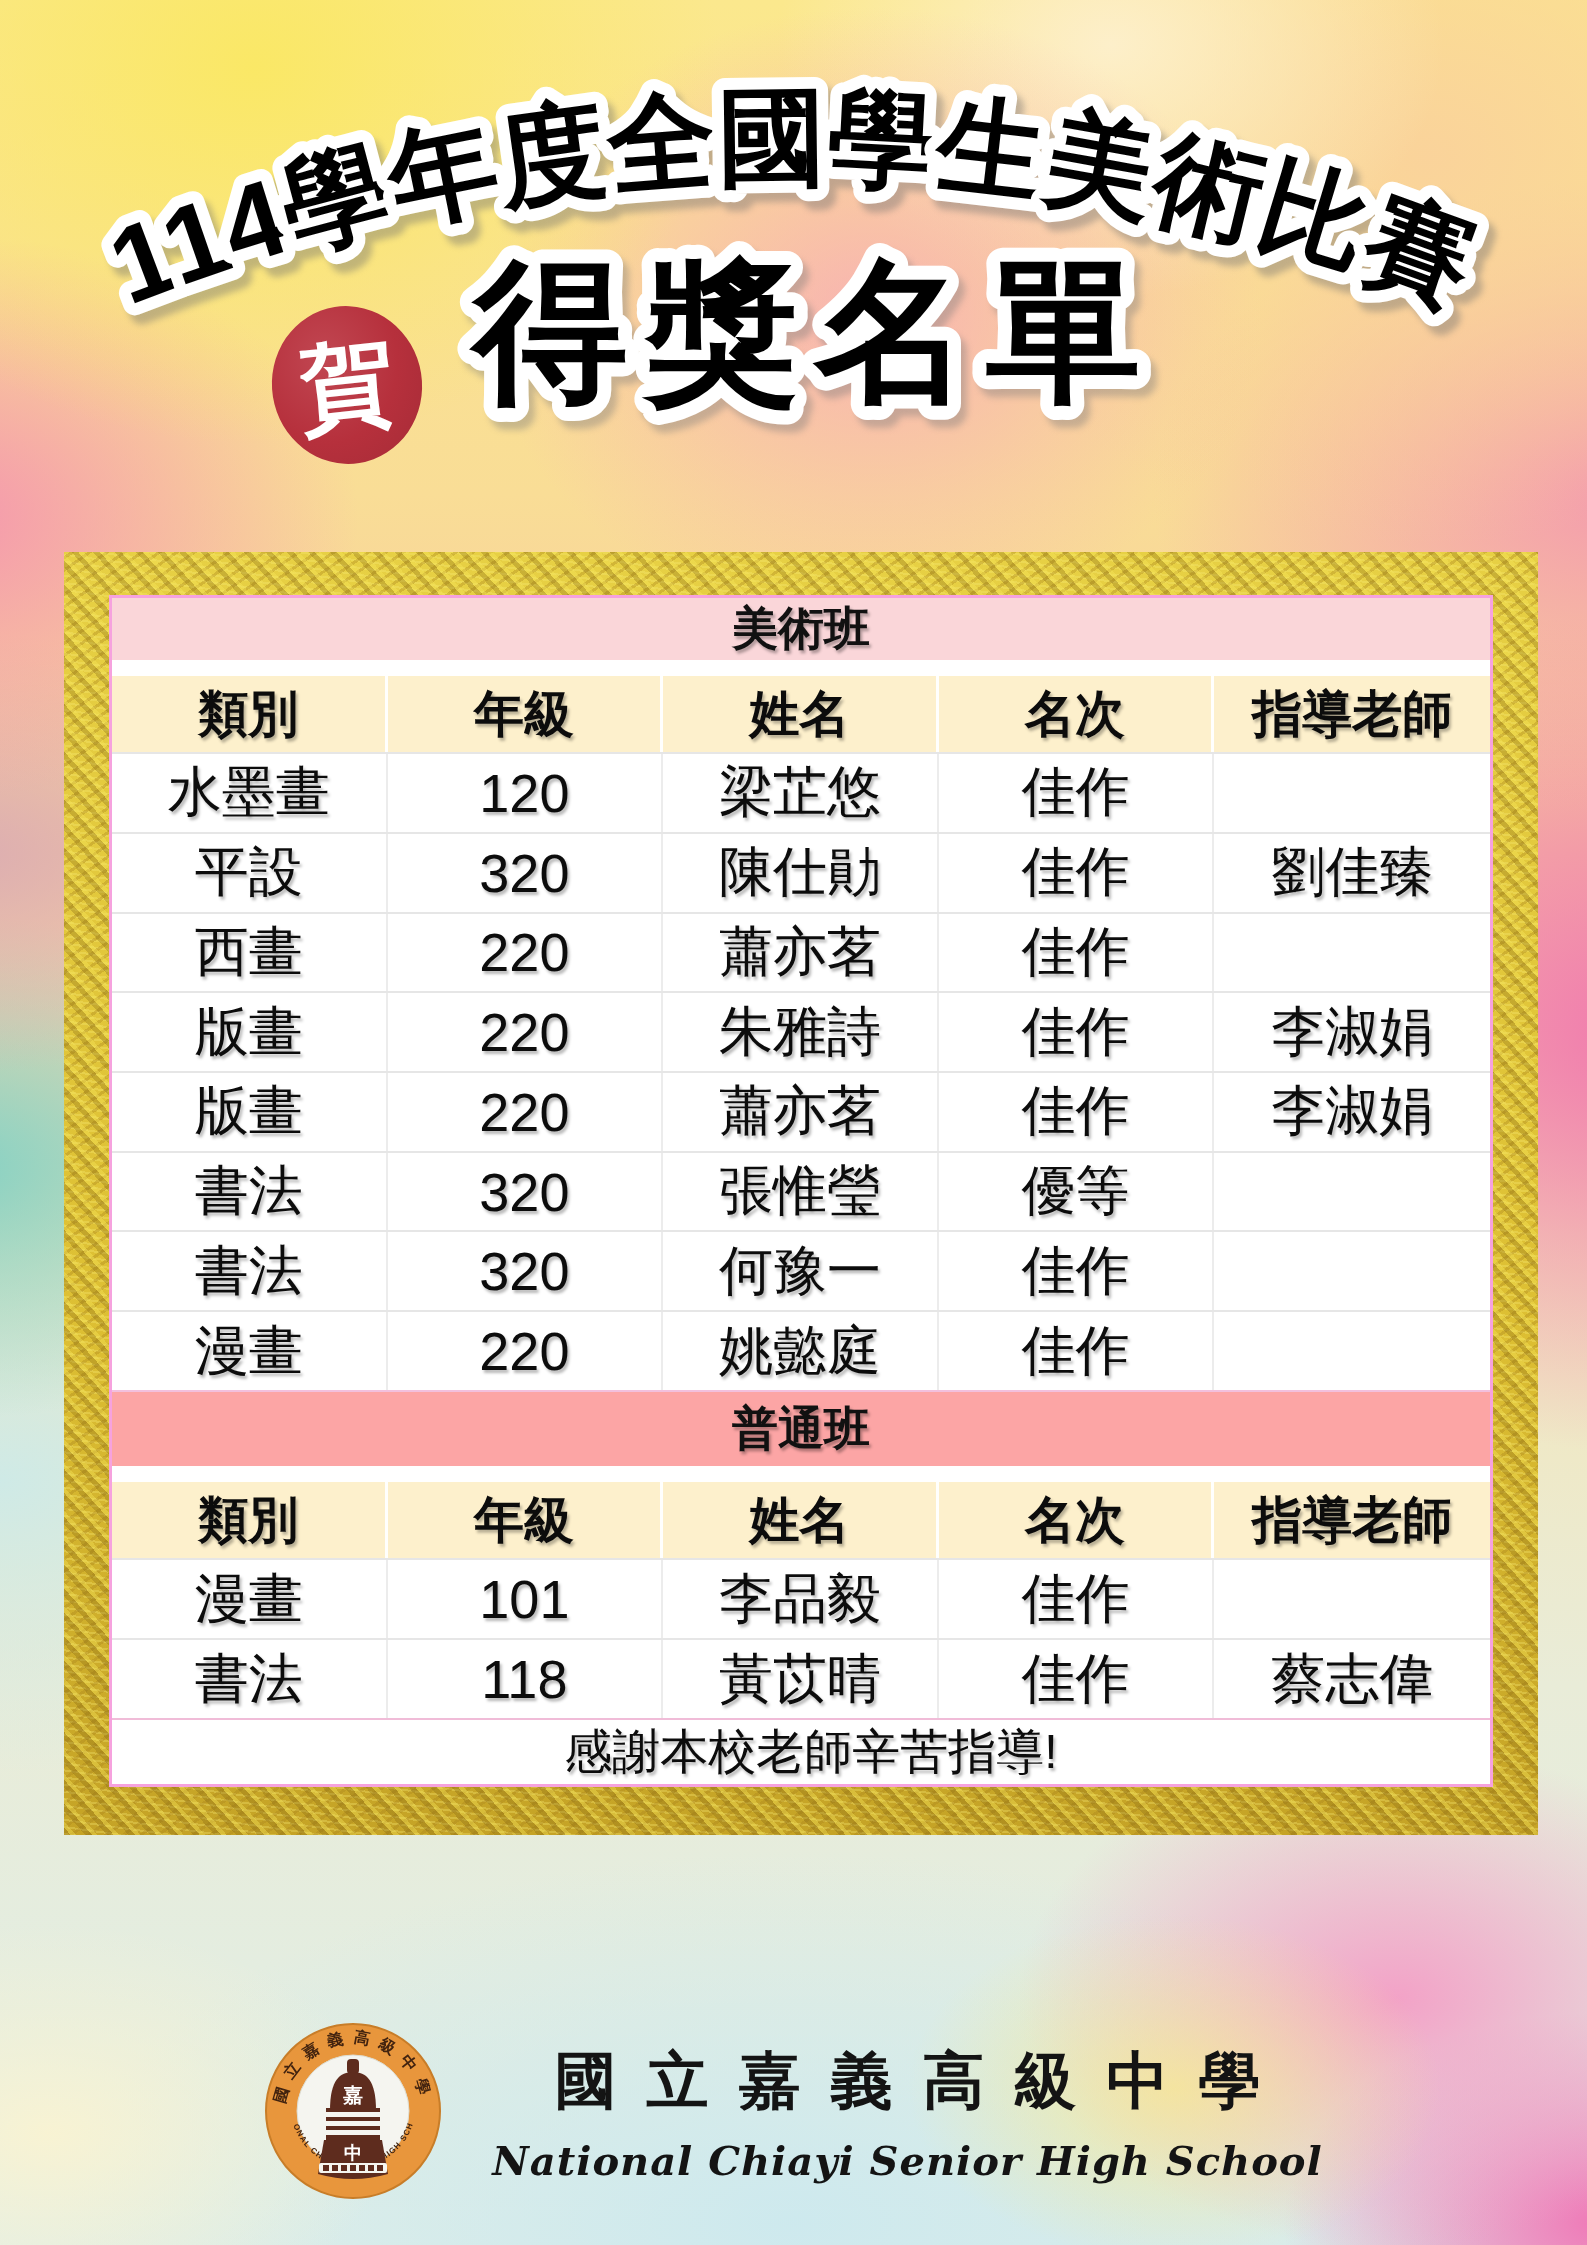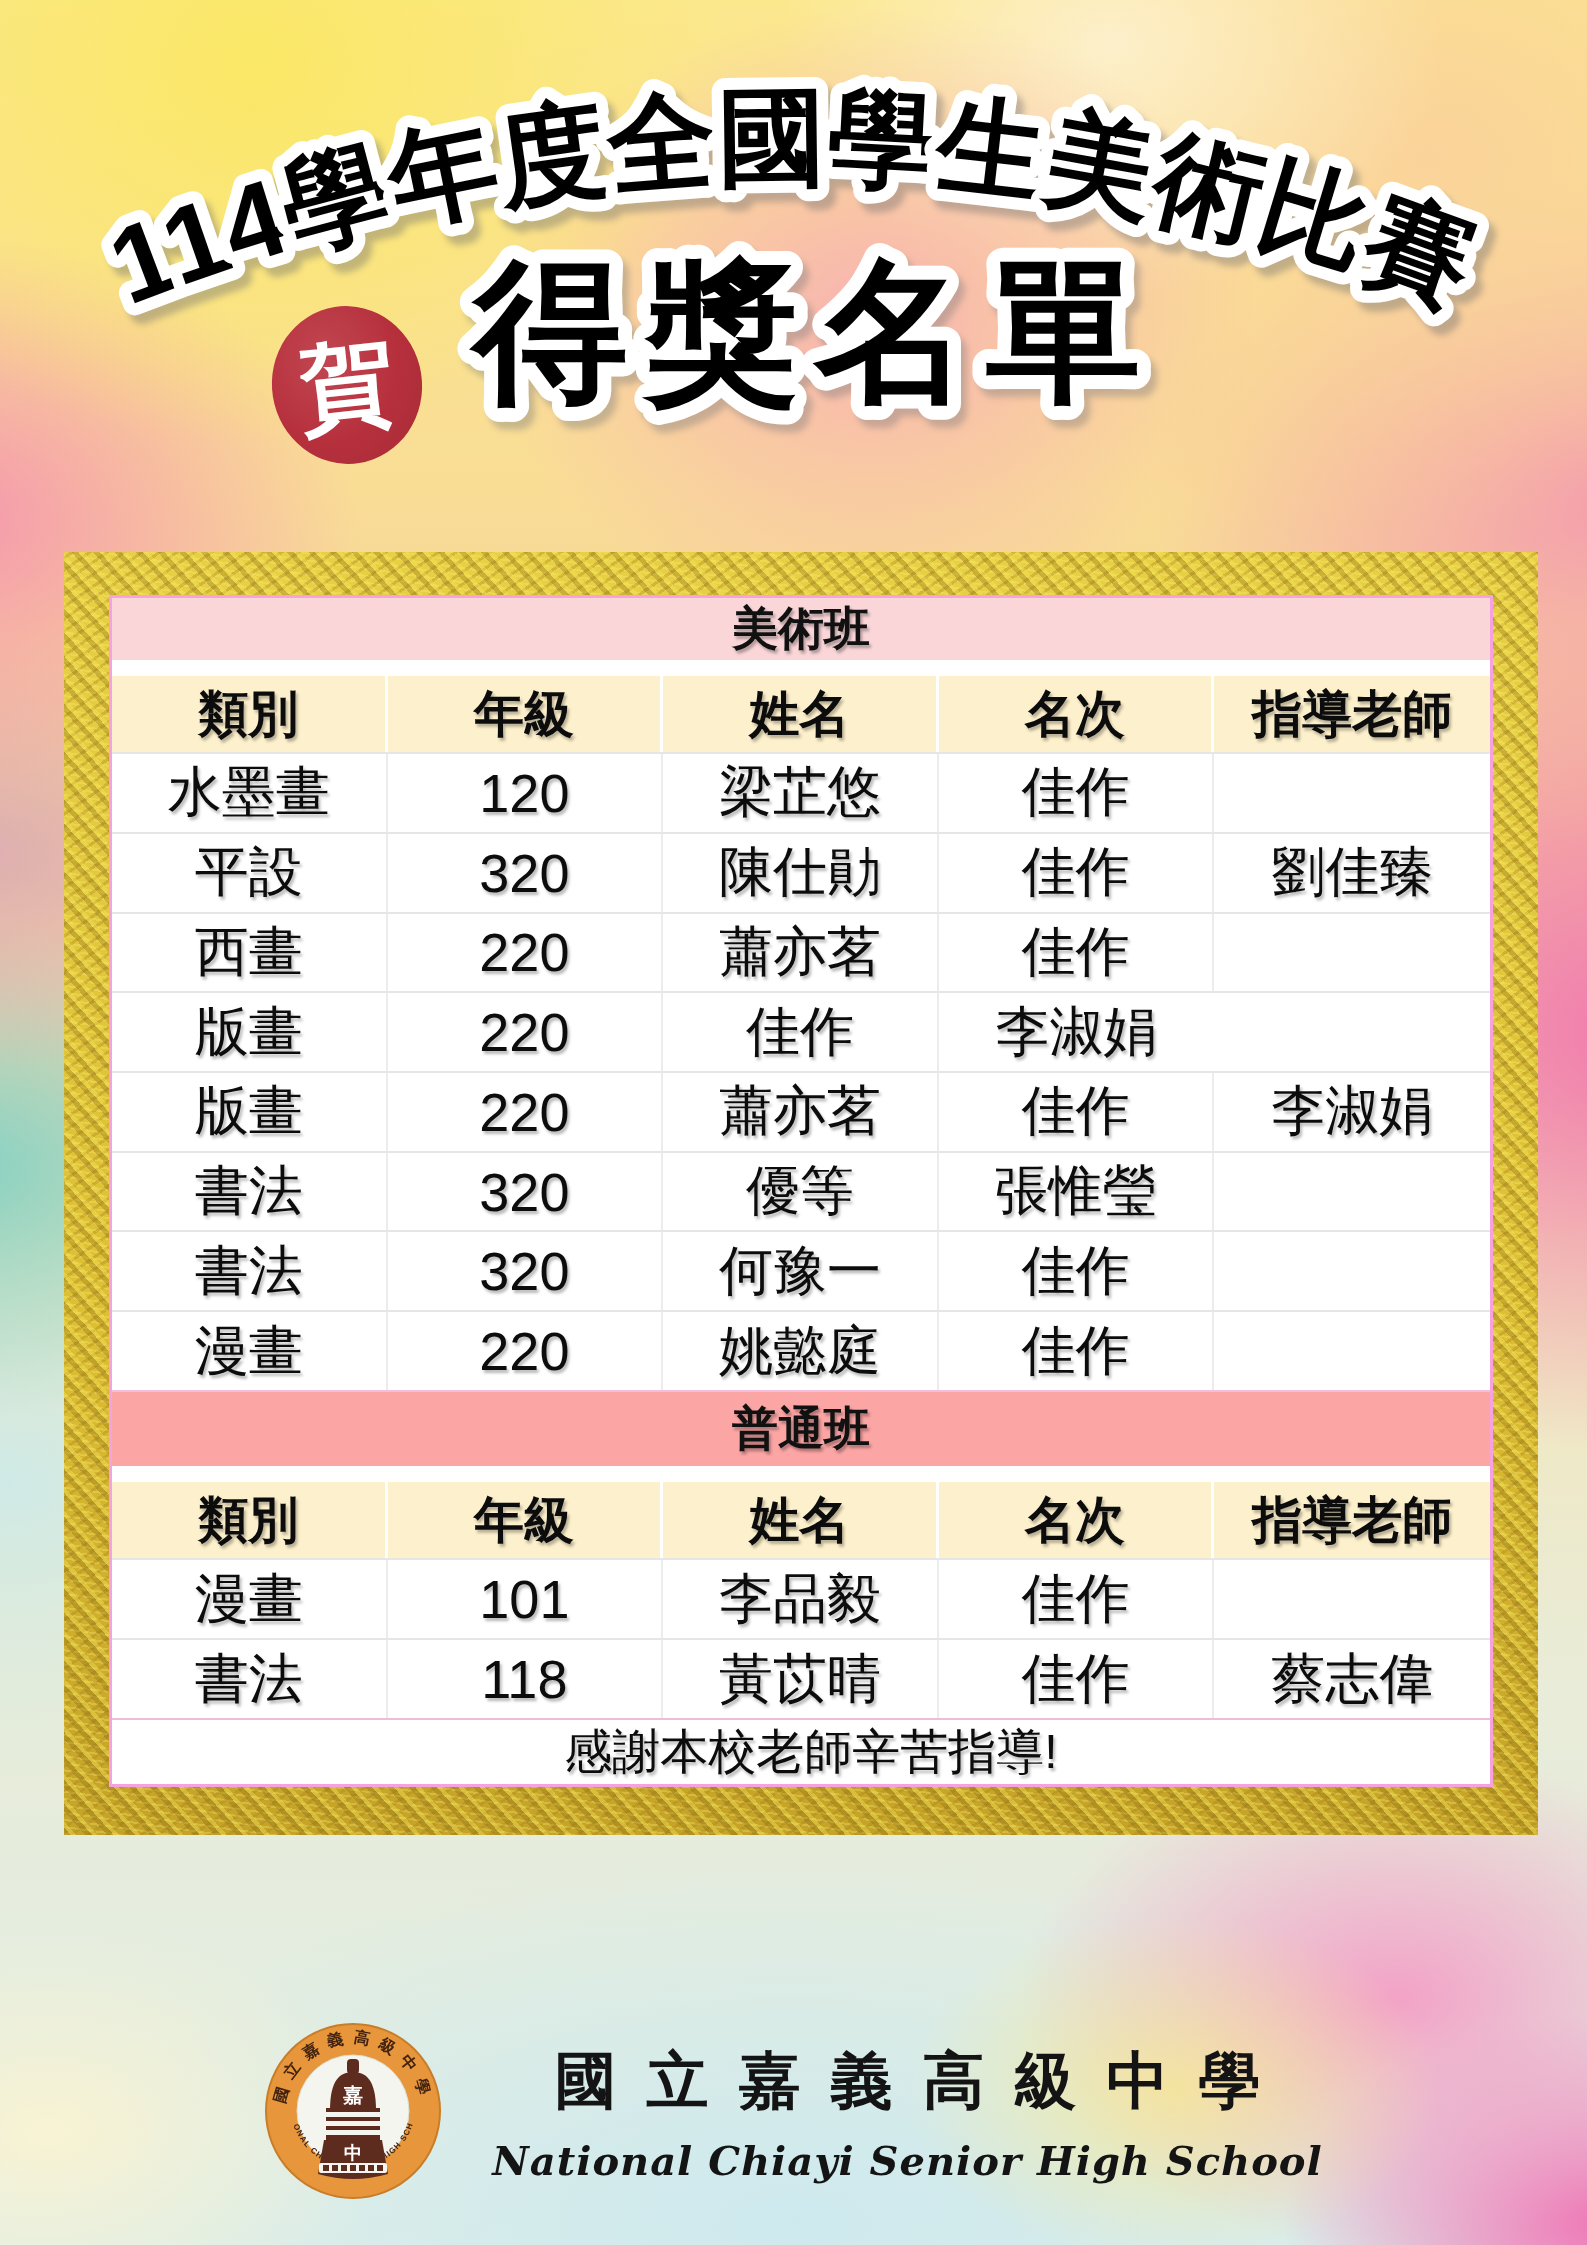--- a/index.html
+++ b/index.html
@@ -141,35 +141,36 @@
       <div class="row drow">
         <div class="cell">西畫</div>
         <div class="cell">220</div>
         <div class="cell">蕭亦茗</div>
         <div class="cell">佳作</div>
         <div class="cell"></div>
       </div>
       <div class="row drow">
         <div class="cell">版畫</div>
         <div class="cell">220</div>
+        <div class="cell">朱雅詩</div>
         <div class="cell">佳作</div>
         <div class="cell">李淑娟</div>
       </div>
       <div class="row drow">
         <div class="cell">版畫</div>
         <div class="cell">220</div>
         <div class="cell">蕭亦茗</div>
         <div class="cell">佳作</div>
         <div class="cell">李淑娟</div>
       </div>
       <div class="row drow">
         <div class="cell">書法</div>
         <div class="cell">320</div>
+        <div class="cell">張惟瑩</div>
         <div class="cell">優等</div>
-        <div class="cell">張惟瑩</div>
         <div class="cell"></div>
       </div>
       <div class="row drow">
         <div class="cell">書法</div>
         <div class="cell">320</div>
         <div class="cell">何豫一</div>
         <div class="cell">佳作</div>
         <div class="cell"></div>
       </div>
       <div class="row drow">

